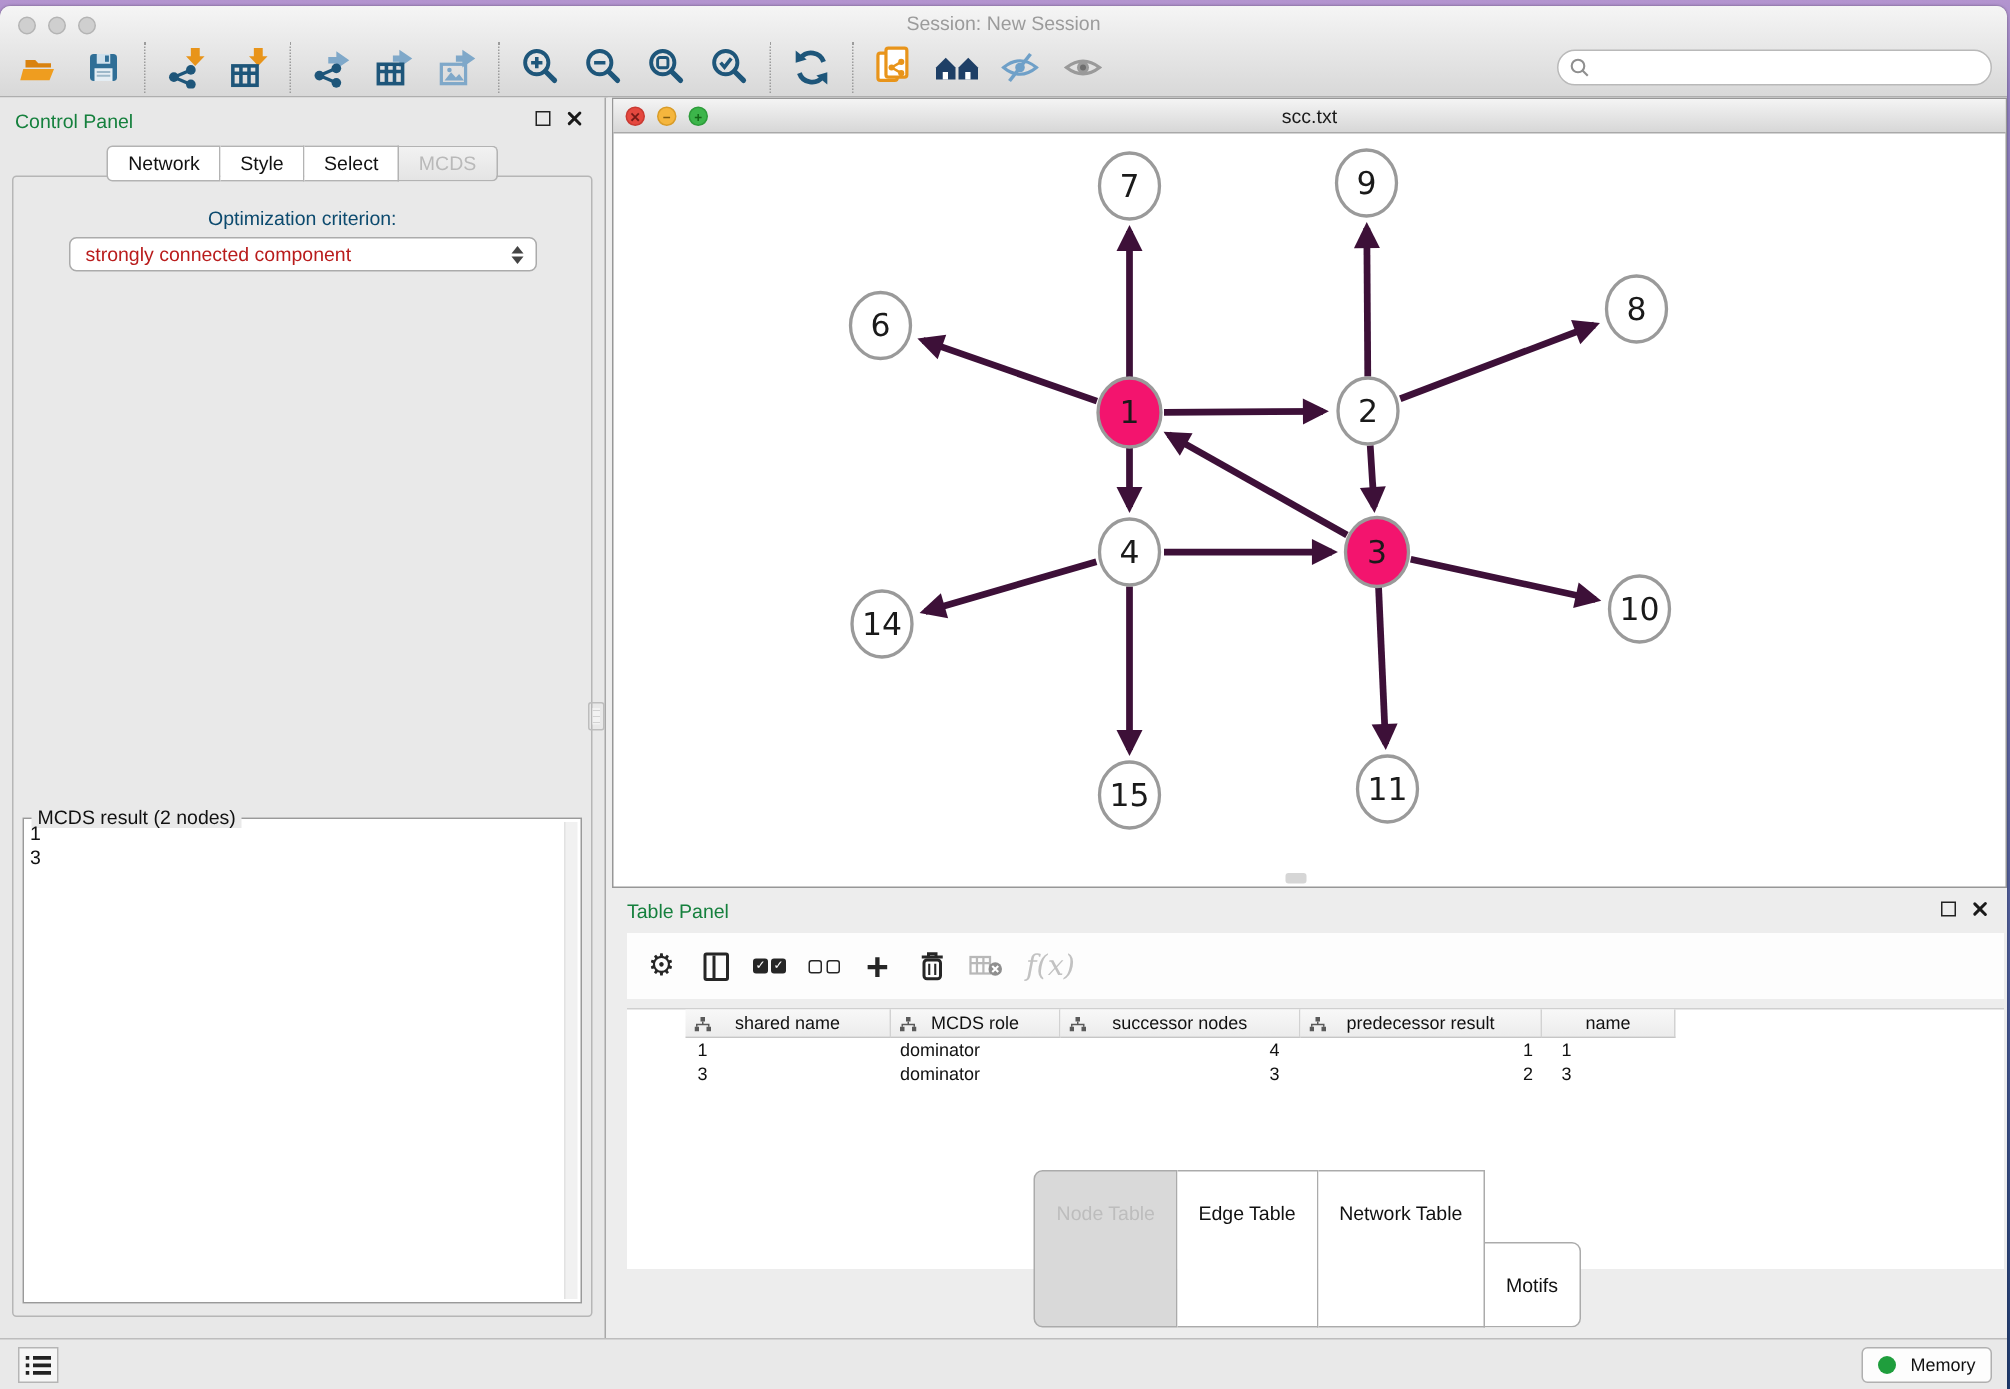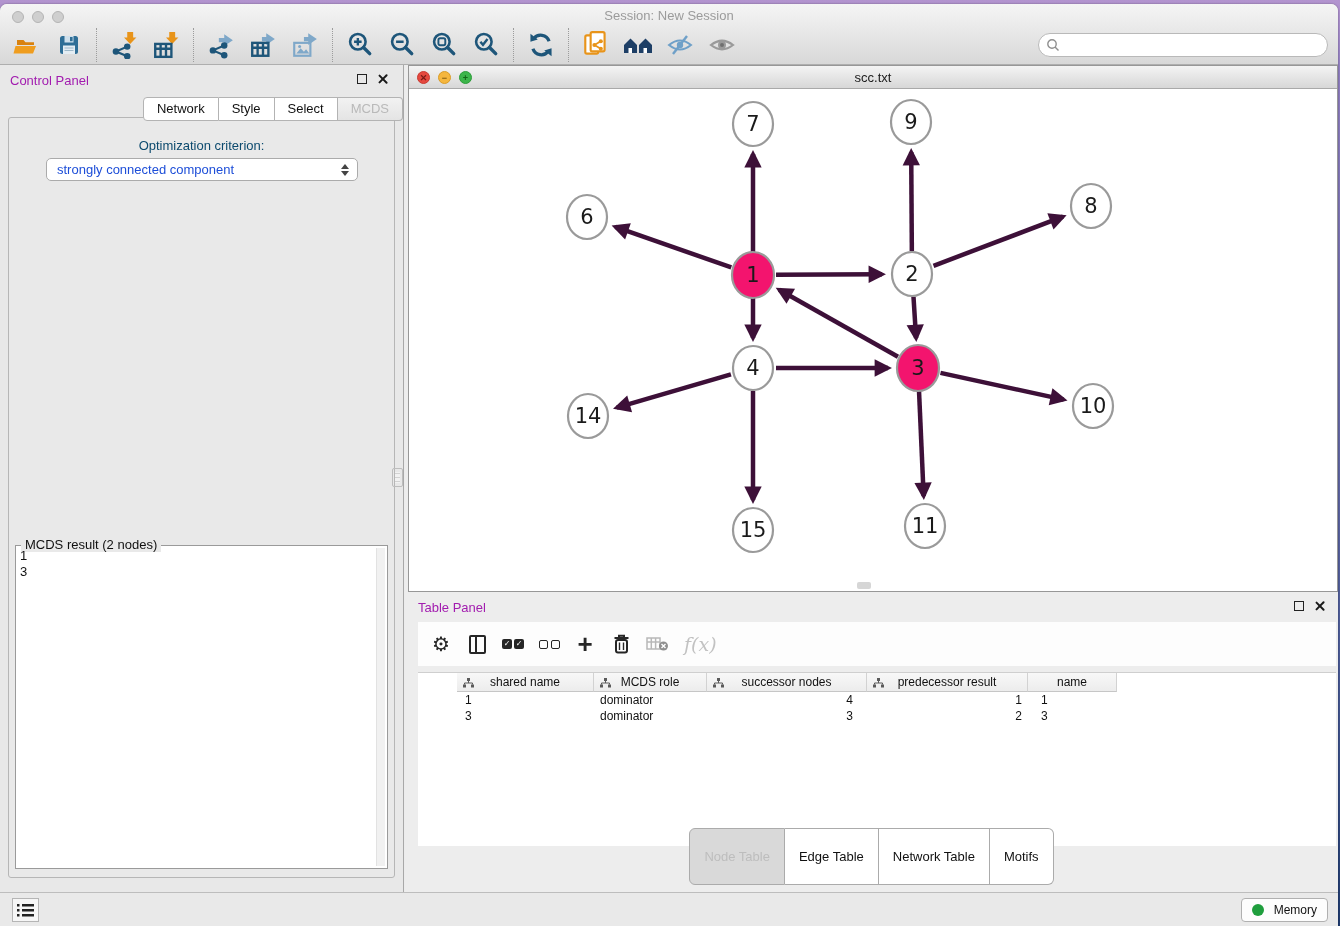--- a/index.html
+++ b/index.html
@@ -23,38 +23,38 @@
   .searchbox { margin-left:auto; margin-right:10px; width:290px; height:24px; background:#fff;
                border:1px solid #b9b9b9; border-radius:13px; display:flex; align-items:center; padding-left:7px; }
   .searchbox input { border:none; outline:none; flex:1; font-size:12px; background:transparent; height:18px; margin-left:5px; }
 
   
   .main { position:absolute; top:61px; left:0; right:0; bottom:34px; }
 
   
   .cpanel { position:absolute; left:0; top:0; width:404px; bottom:0; background:#e8e8e8; border-right:1px solid #a8a8a8; }
   .panel-head { position:relative; height:30px; }
-  .panel-title { position:absolute; left:10px; top:8px; font-size:13px; color:#a21caf; }
+  .panel-title { position:absolute; left:10px; top:8px; font-size:13px; color:#15803d; }
   .float-ico { position:absolute; top:9px; width:10px; height:10px; border:1.5px solid #222; }
   .close-ico { position:absolute; top:7px; width:13px; height:13px; }
   .close-ico:before, .close-ico:after { content:""; position:absolute; left:6px; top:1px; width:2.4px; height:12px; background:#1a1a1a; border-radius:1px; }
   .close-ico:before { transform:rotate(45deg); } .close-ico:after { transform:rotate(-45deg); }
   .cpanel .float-ico { right:36px; } .cpanel .close-ico { right:14px; }
 
-  .cp-tabs { position:absolute; top:32px; left:0; right:0; display:flex; justify-content:flex-end; z-index:2; }
+  .cp-tabs { position:absolute; top:32px; left:0; right:0; display:flex; justify-content:center; z-index:2; }
   .cp-tab { font-size:13px; padding:3px 13px 4px; background:#fff; border:1px solid #b3b3b3; border-left:none; color:#111; }
   .cp-tab:first-child { border-left:1px solid #b3b3b3; border-radius:4px 0 0 4px; }
   .cp-tab:last-child { border-radius:0 4px 4px 0; }
   .cp-tab.sel { background:linear-gradient(180deg,#f2f2f2,#e4e4e4); color:#b9b9b9; }
 
   .cp-box { position:absolute; left:8px; right:8px; top:52px; bottom:14px; background:#e9e9e9;
             border:1px solid #b6b6b6; border-radius:3px; }
   .opt-label { position:absolute; top:20px; left:0; right:0; text-align:center; font-size:13px; color:#0c4a6e; }
   .dropdown { position:absolute; top:40px; left:37px; right:36px; height:23px; background:#fff; border:1px solid #ababab;
-              border-radius:5px; display:flex; align-items:center; font-size:13px; padding-left:10px; color:#1d4ed8; }
+              border-radius:5px; display:flex; align-items:center; font-size:13px; padding-left:10px; color:#b91c1c; }
   .stepper { margin-left:auto; margin-right:8px; display:flex; flex-direction:column; gap:2px; }
   .stepper i { width:0; height:0; border-left:4px solid transparent; border-right:4px solid transparent; display:block; }
   .stepper .up { border-bottom:5px solid #444; } .stepper .down { border-top:5px solid #444; }
   .btn-row { position:absolute; top:73px; left:0; right:0; display:flex; justify-content:center; gap:13px; }
   .pbtn { height:23px; background:linear-gradient(180deg,#ffffff,#f2f2f2); border:1px solid #ababab; border-radius:5px;
           font-size:13px; padding:0 20px; display:flex; align-items:center; color:#111; }
 
   .fieldset { position:absolute; left:6px; right:6px; top:427px; bottom:8px; border:1px solid #9a9a9a; background:#fff; }
   .fieldset legend, .fs-legend { position:absolute; top:-9px; left:5px; background:#e9e9e9; padding:0 4px; font-size:13px; color:#111; }
   .fs-text { position:absolute; inset:2px 12px 2px 4px; font-size:13px; line-height:16px; white-space:pre; color:#111; font-family:"Liberation Sans",sans-serif; }
@@ -104,21 +104,21 @@
   .th .tree-ico { position:absolute; left:6px; top:5px; }
   .tr { display:flex; height:16px; }
   .td { font-size:12px; color:#111; line-height:16px; overflow:hidden; }
   .td.c0 { padding-left:8px; } .td.c1 { padding-left:6px; }
   .td.c2 { text-align:right; padding-right:14px; } .td.c3 { text-align:right; padding-right:6px; }
   .td.c4 { padding-left:13px; }
 
   .tp-tabs { position:absolute; left:0; right:0; bottom:7px; display:flex; justify-content:center; }
   .tp-tab { font-size:13px; padding:20px 14px; background:#fff; border:1px solid #ababab; border-left:none; color:#111; }
   .tp-tab:first-child { border-left:1px solid #ababab; border-radius:6px 0 0 6px; }
-  .tp-tab:last-child { border-radius:0 6px 6px 0; }
+  .tp-tab:last-child { border-radius:0 6px 6px 0;margin-top:48px; }
   .tp-tab.sel { background:#d9d9d9; color:#bdbdbd; }
 
   
   .statusbar { position:absolute; left:0; right:0; bottom:0; height:34px; background:#e9e9e9; border-top:1px solid #bdbdbd; }
   .list-btn { position:absolute; left:12px; top:5px; width:27px; height:24px; background:#f6f6f6; border:1px solid #b5b5b5;
               display:flex; align-items:center; justify-content:center; }
   .mem-btn { position:absolute; right:10px; top:5px; height:24px; background:#fdfdfd; border:1px solid #b0b0b0; border-radius:4px;
              display:flex; align-items:center; gap:10px; padding:0 10px; font-size:12px; color:#111; }
   .mem-dot { width:12px; height:12px; border-radius:50%; background:#1f9e3d; }
 </style>

